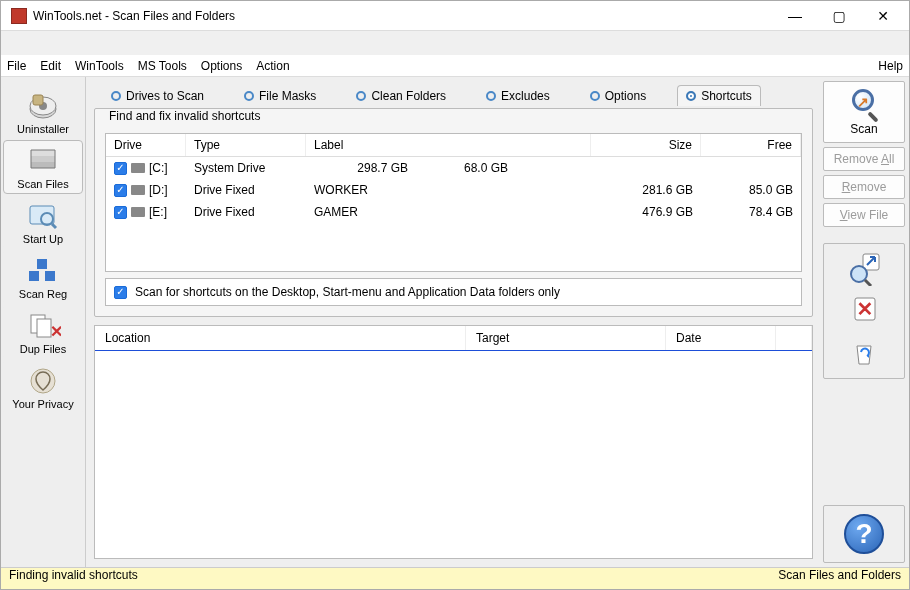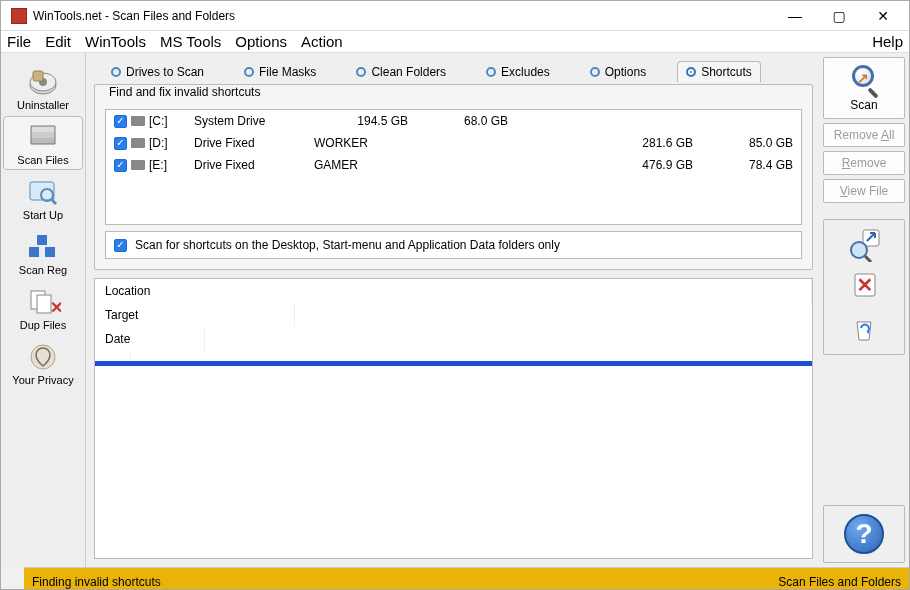--- a/index.html
+++ b/index.html
@@ -19,21 +19,21 @@
     height: 30px;
     background: #fff;
     display: flex;
     align-items: center;
     padding: 0 4px;
     border-bottom: 1px solid #ddd;
   }
   .app-icon { width:16px; height:16px; margin:0 6px; background:#c0392b; border:1px solid #8b2a20; }
   .title-text { flex:1; }
   .win-ctrl { width:44px; height:30px; display:flex; align-items:center; justify-content:center; font-size:14px; }
-  .menubar { height:22px; background:#fff; display:flex; align-items:center; padding:0 6px; border-bottom:1px solid #ddd; font-size:15px; }
+  .menubar { height:22px; background:#fff; display:flex; align-items:center; padding:0 6px; border-bottom:1px solid #ddd; font-size:12px;margin-top:24px; }
   .menu { margin-right:14px; }
   .menu-right { margin-left:auto; margin-right:0; }
   .main { flex:1; display:flex; background:#efefef; overflow:hidden; }
   .sidebar { width:85px; background:#eee; border-right:1px solid #ccc; padding:8px 2px; display:flex; flex-direction:column; }
   .side-btn { border:1px solid transparent; border-radius:4px; text-align:center; padding:5px 2px 3px; margin-bottom:1px; cursor:pointer; background:#eee; }
   .side-btn.active { background:#f5f5f5; border:1px solid #bbb; }
   .side-icon { width:36px; height:30px; margin:0 auto 2px; display:block; }
   .side-label { font-size:11px; }
   .center { flex:1; display:flex; flex-direction:column; padding:4px 6px 0 8px; overflow:hidden; }
   .tabs { display:flex; align-items:center; gap:22px; padding:4px 8px 0; font-size:12px; }
@@ -51,38 +51,38 @@
   .col-drive { width:80px; display:flex; align-items:center; gap:4px; }
   .col-type { width:120px; }
   .col-label { flex:1; }
   .col-size { width:110px; text-align:right; }
   .col-free { width:100px; text-align:right; }
   .dt-body { padding-bottom: 48px; }
   .chk { width:13px; height:13px; background:#2b7de9; border:1px solid #1a6bd8; border-radius:2px; display:inline-flex; align-items:center; justify-content:center; color:#fff; font-size:10px; line-height:1; flex-shrink:0; }
   .drive-icon { width:14px; height:10px; background:#888; border-radius:1px; display:inline-block; }
   .scan-option { display:flex; align-items:center; gap:8px; border:1px solid #bbb; background:#fff; margin:6px 10px 10px; padding:6px 8px; }
   .results { flex:1; border:1px solid #bbb; background:#fff; margin-top:8px; margin-bottom:8px; display:flex; flex-direction:column; overflow:hidden; }
-  .res-head { display:flex; border-bottom:5px solid #1d4ed8;flex-direction:column; }
+  .res-head { display:flex; border-bottom:1px solid #1d4ed8; }
   .res-head > div { padding:5px 10px; border-right:1px solid #eee; }
   .rcol-loc { flex:1; }
   .rcol-tgt { width:200px; }
   .rcol-date { width:110px; }
   .rcol-ext { width:36px; }
   .rpanel { width:90px; padding:4px 4px; display:flex; flex-direction:column; gap:4px; }
   .btn { border:1px solid #bbb; background:#fdfdfd; border-radius:2px; padding:4px 0; text-align:center; font-size:12px; cursor:pointer; }
   .btn.disabled { color:#9c9c9c; }
   .btn-scan { height:62px; display:flex; flex-direction:column; align-items:center; justify-content:center; gap:3px; }
   .mag-icon { width:30px; height:30px; position:relative; }
   .mag-icon .glass { width:22px; height:22px; border:3px solid #4a6fa5; border-radius:50%; position:absolute; top:0; left:3px; background:radial-gradient(circle at 30% 30%, #fff, #cde3f7); }
   .mag-icon .handle { width:12px; height:4px; background:#555; position:absolute; bottom:0; right:0; transform:rotate(45deg); border-radius:2px; }
   .mag-icon .arrow { position:absolute; top:5px; left:8px; color:#d87a2a; font-size:14px; font-weight:bold; }
   .small-icon-btn { border:1px solid transparent; width:42px; height:42px; margin:0 auto; display:flex; align-items:center; justify-content:center; border-radius:3px; cursor:pointer; }
   .help-btn { border:1px solid #bbb; border-radius:2px; height:58px; display:flex; align-items:center; justify-content:center; margin-top:4px; }
   .help-circle { width:40px; height:40px; border-radius:50%; background:radial-gradient(circle at 35% 30%, #6ea9f0, #2b65b7); color:#fff; font-size:28px; font-weight:bold; display:flex; align-items:center; justify-content:center; border:2px solid #1f4f99; }
-  .statusbar { height:22px; border-top:1px solid #ccc; background:#eab308; display:flex; align-items:flex-end; padding:0 8px; font-size:12px;margin-left:23px; }
+  .statusbar { height:22px; border-top:1px solid #ccc; background:#fef9c3; display:flex; align-items:flex-start; padding:0 8px; font-size:12px; }
   .status-right { margin-left:auto; }
   .under { text-decoration:underline; }
   .spacer-flex { flex:1; }
   .mt12{margin-top:12px;}
   .icons-block{border:1px solid #bbb; border-radius:2px; padding:4px 0; display:flex; flex-direction:column; align-items:center;}
   svg{display:block;}
 </style>
 </head>
 <body>
 
@@ -193,29 +193,36 @@
         </div>
       <div class="tab active">
           <span class="radio sel"></span>
           <span>Shortcuts</span>
         </div>
     </div>
 
     <div class="group">
       <div class="group-title">Find and fix invalid shortcuts</div>
       <div class="drive-table">
+        <div class="dt-head">
+          <div class="col-drive">Drive</div>
+          <div class="col-type">Type</div>
+          <div class="col-label">Label</div>
+          <div class="col-size">Size</div>
+          <div class="col-free">Free</div>
+        </div>
         <div class="dt-body" id="drive-rows">
             <div class="dt-row">
               <div class="col-drive">
                 <span class="chk">✓</span>
                 <span class="drive-icon"></span>
                 <span>[C:]</span>
               </div>
               <div class="col-type">System Drive</div>
-              <div class="col-size">194.5 GB</div>
+              <div class="col-size">298.7 GB</div>
               <div class="col-free">68.0 GB</div>
             </div>
             <div class="dt-row">
               <div class="col-drive">
                 <span class="chk">✓</span>
                 <span class="drive-icon"></span>
                 <span>[D:]</span>
               </div>
               <div class="col-type">Drive Fixed</div>
               <div class="col-label">WORKER</div>

